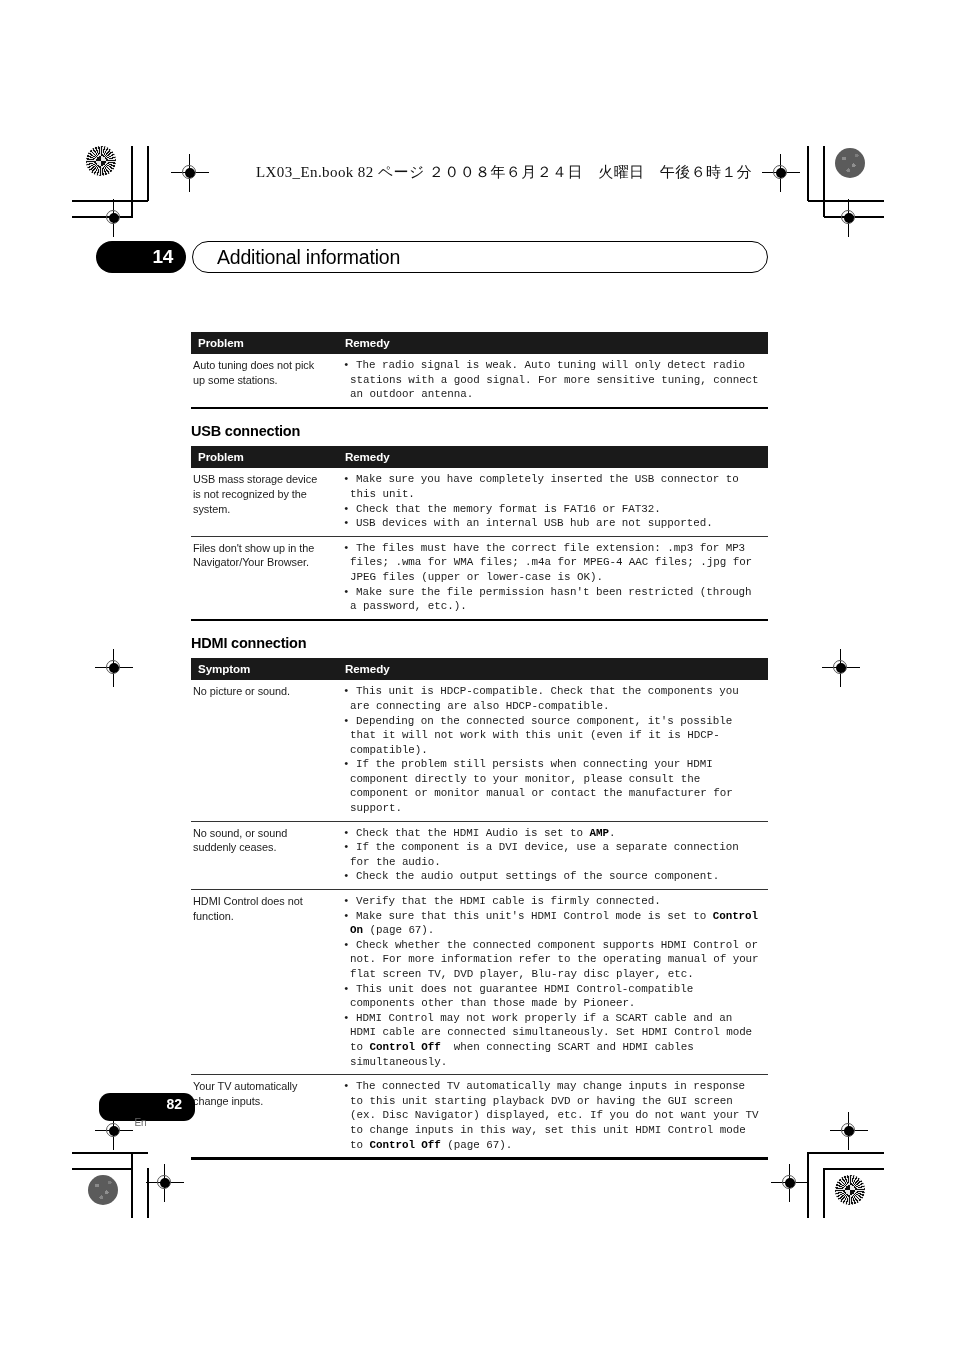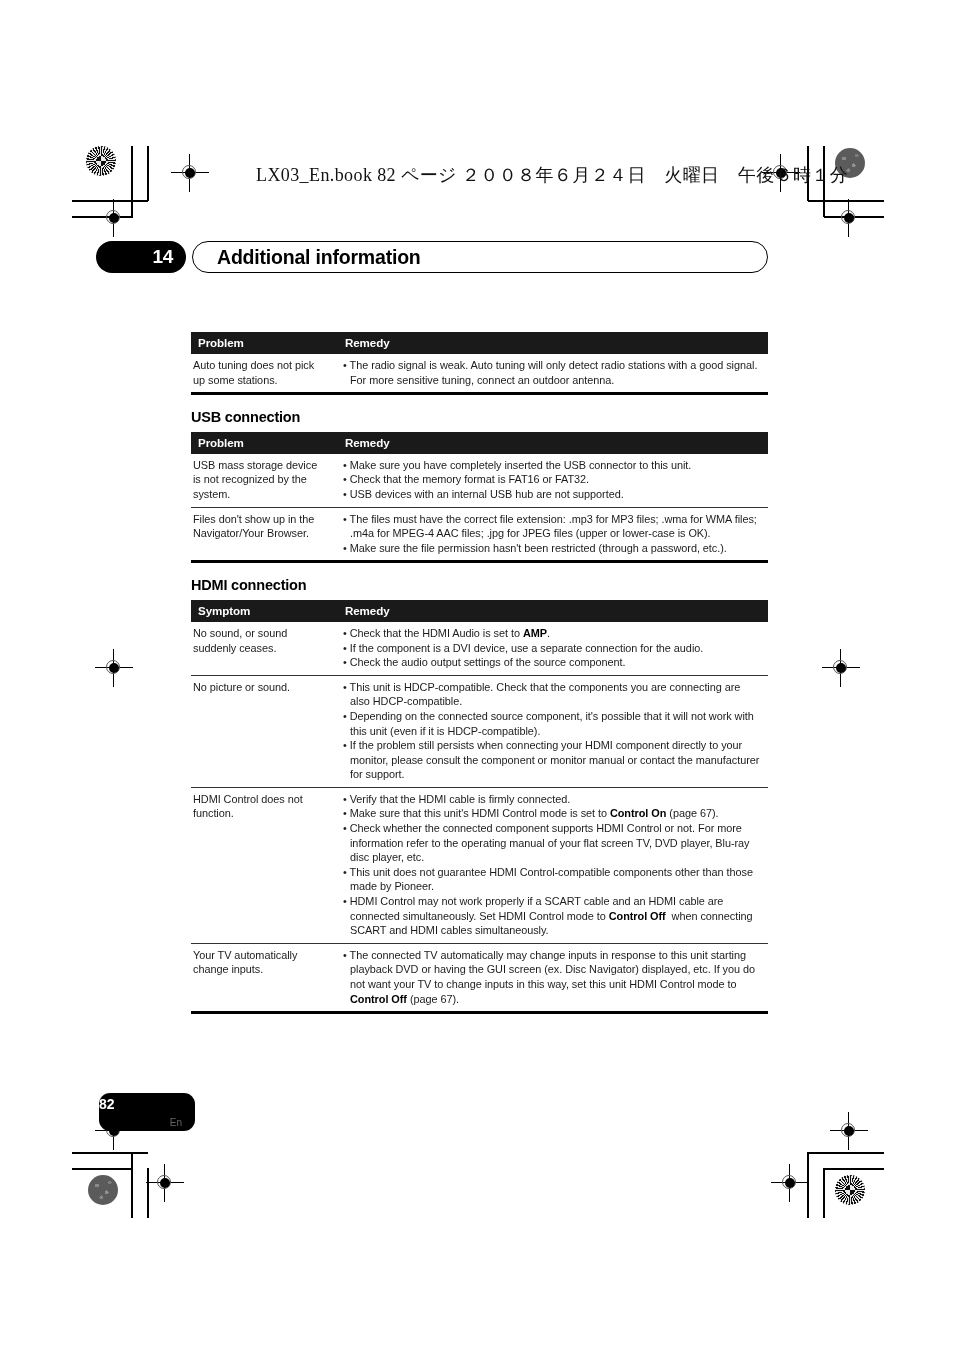--- a/index.html
+++ b/index.html
@@ -72,21 +72,21 @@
       radial-gradient(circle at 45% 75%, #868686 0 2px, transparent 2px),
       radial-gradient(circle at 72% 25%, #7c7c7c 0 2px, transparent 2px);
   }
 
   
   .book-line {
     position: absolute;
     left: 256px;
     top: 163px;
     font-family: "Liberation Serif", serif;
-    font-size: 18px;
+    font-size: 15px;
     letter-spacing: 0.4px;
     color: #111;
     white-space: nowrap;
   }
 
   
   .chapter-bar {
     position: absolute;
     left: 96px;
     top: 241px;
@@ -120,21 +120,21 @@
     border-radius: 16px;
     box-sizing: border-box;
   }
   .chapter-title {
     position: absolute;
     left: 121px;
     top: 0;
     height: 32px;
     line-height: 32px;
     font-size: 19.5px;
-    font-weight: bold;
+    font-weight: normal;
     letter-spacing: -0.2px;
   }
 
   
   .content {
     position: absolute;
     left: 191px;
     top: 332px;
     width: 577px;
   }
@@ -177,20 +177,21 @@
     padding: 4px 6px 5px 2px;
     border-bottom: 0.8px solid #333;
     letter-spacing: -0.05px;
   }
   table.tbl tbody tr:last-child td {
     border-bottom: none;
   }
   table.tbl tbody td.remedy {
     padding-left: 10px;
     padding-right: 8px;
+    font-family: Liberation Mono, monospace;
   }
   table.tbl tbody td p {
     margin: 0;
     text-indent: -7px;
     padding-left: 7px;
   }
   .tbl-bottom {
     height: 2.6px;
     background: #000;
     width: 100%;
@@ -199,37 +200,37 @@
     margin-bottom: 0;
   }
   b { font-weight: bold; color: #000; }
 
   
   .pagenum-pill {
     position: absolute;
     left: 99px;
     top: 1093px;
     width: 96px;
-    height: 38px;
+    height: 28px;
     background: #000;
     border-radius: 11px;
     color: #fff;
     font-size: 14px;
     font-weight: bold;
-    text-align: left;
+    text-align: right;
     line-height: 22px;
     padding-right: 13px;
     box-sizing: border-box;
   }
   .pagenum-lang {
     position: absolute;
     left: 99px;
     top: 1117px;
     width: 96px;
-    text-align: right;
+    text-align: center;
     padding-right: 13px;
     box-sizing: border-box;
     font-size: 10px;
     color: #666;
   }
 </style>
 </head>
 <body>
 
 <div>
@@ -395,33 +396,33 @@
             <col class="c2">
           </colgroup>
           <thead>
             <tr>
               <th>Symptom</th>
               <th class="rh">Remedy</th>
             </tr>
           </thead>
           <tbody>
             <tr>
+              <td>No picture or sound.</td>
+              <td class="remedy">
+                <p>• This unit is HDCP-compatible. Check that the components you are connecting are also HDCP-compatible.</p>
+                <p>• Depending on the connected source component, it's possible that it will not work with this unit (even if it is HDCP-compatible).</p>
+                <p>• If the problem still persists when connecting your HDMI component directly to your monitor, please consult the component or monitor manual or contact the manufacturer for support.</p>
+              </td>
+            </tr>
+            <tr>
               <td>No sound, or sound suddenly ceases.</td>
               <td class="remedy">
                 <p>• Check that the HDMI Audio is set to <b>AMP</b>.</p>
                 <p>• If the component is a DVI device, use a separate connection for the audio.</p>
                 <p>• Check the audio output settings of the source component.</p>
-              </td>
-            </tr>
-            <tr>
-              <td>No picture or sound.</td>
-              <td class="remedy">
-                <p>• This unit is HDCP-compatible. Check that the components you are connecting are also HDCP-compatible.</p>
-                <p>• Depending on the connected source component, it's possible that it will not work with this unit (even if it is HDCP-compatible).</p>
-                <p>• If the problem still persists when connecting your HDMI component directly to your monitor, please consult the component or monitor manual or contact the manufacturer for support.</p>
               </td>
             </tr>
             <tr>
               <td>HDMI Control does not function.</td>
               <td class="remedy">
                 <p>• Verify that the HDMI cable is firmly connected.</p>
                 <p>• Make sure that this unit's HDMI Control mode is set to <b>Control On</b> (page 67).</p>
                 <p>• Check whether the connected component supports HDMI Control or not. For more information refer to the operating manual of your flat screen TV, DVD player, Blu-ray disc player, etc.</p>
                 <p>• This unit does not guarantee HDMI Control-compatible components other than those made by Pioneer.</p>
                 <p>• HDMI Control may not work properly if a SCART cable and an HDMI cable are connected simultaneously. Set HDMI Control mode to <b>Control Off</b>&nbsp; when connecting SCART and HDMI cables simultaneously.</p>

